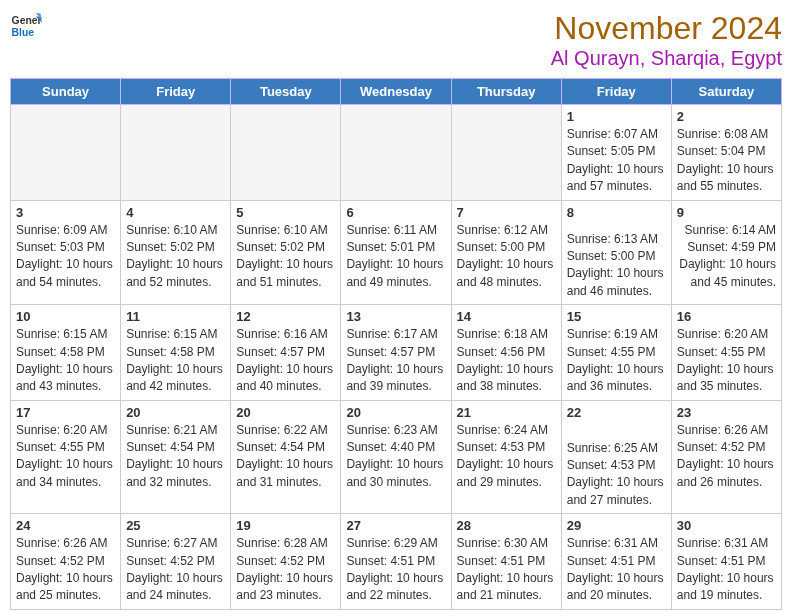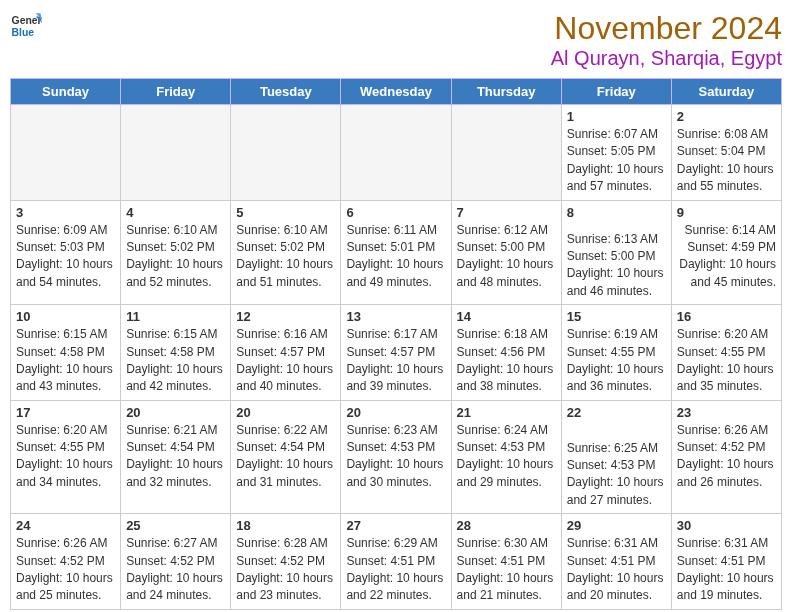--- a/index.html
+++ b/index.html
@@ -228,21 +228,21 @@
         </td>
         <td>
           <span class="day-num">20</span>
           <div class="day-info" style="white-space: pre-line;">Sunrise: 6:22 AM
 Sunset: 4:54 PM
 Daylight: 10 hours and 31 minutes.</div>
         </td>
         <td>
           <span class="day-num">20</span>
           <div class="day-info" style="white-space: pre-line;">Sunrise: 6:23 AM
-Sunset: 4:53 PM
+Sunset: 4:40 PM
 Daylight: 10 hours and 30 minutes.</div>
         </td>
         <td>
           <span class="day-num">21</span>
           <div class="day-info" style="white-space: pre-line;">Sunrise: 6:24 AM
 Sunset: 4:53 PM
 Daylight: 10 hours and 29 minutes.</div>
         </td>
         <td>
           <span class="day-num">22</span>
@@ -264,21 +264,21 @@
 Sunset: 4:52 PM
 Daylight: 10 hours and 25 minutes.</div>
         </td>
         <td>
           <span class="day-num">25</span>
           <div class="day-info" style="white-space: pre-line;">Sunrise: 6:27 AM
 Sunset: 4:52 PM
 Daylight: 10 hours and 24 minutes.</div>
         </td>
         <td>
-          <span class="day-num">18</span>
+          <span class="day-num">19</span>
           <div class="day-info" style="white-space: pre-line;">Sunrise: 6:28 AM
 Sunset: 4:52 PM
 Daylight: 10 hours and 23 minutes.</div>
         </td>
         <td>
           <span class="day-num">27</span>
           <div class="day-info" style="white-space: pre-line;">Sunrise: 6:29 AM
 Sunset: 4:51 PM
 Daylight: 10 hours and 22 minutes.</div>
         </td>

